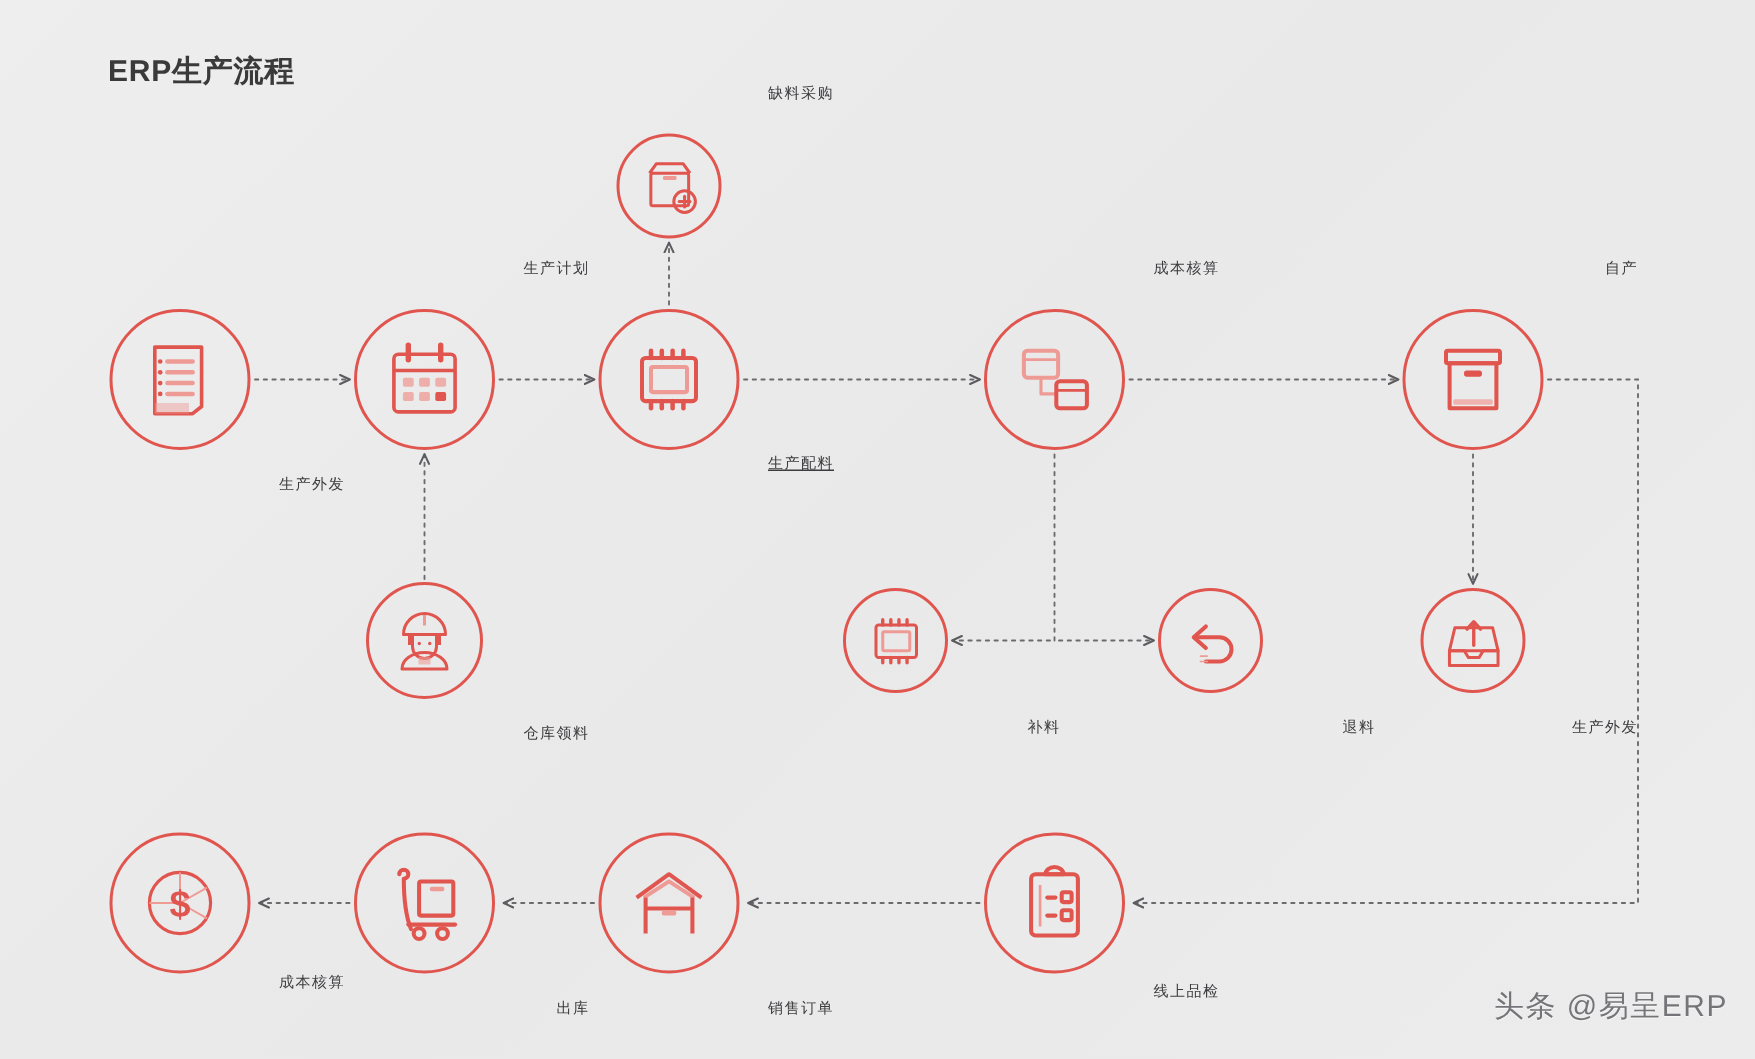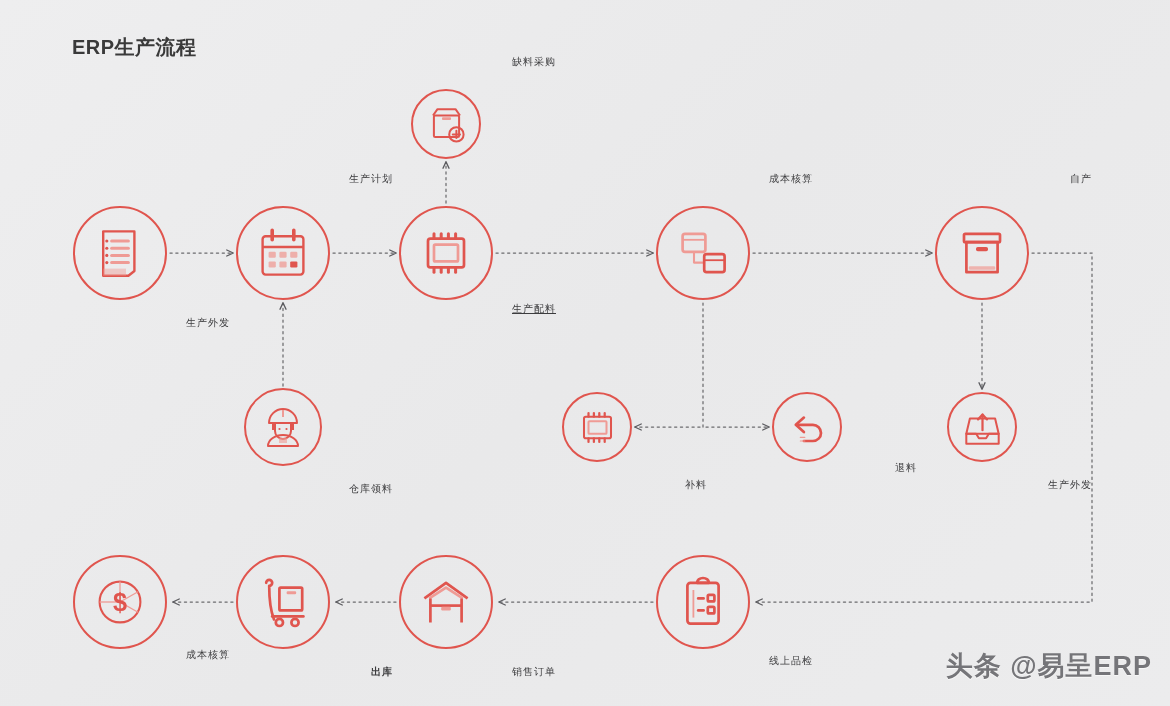--- a/index.html
+++ b/index.html
@@ -22,22 +22,22 @@
     font-size: 20px;
     font-weight: bold;
     color: #3a3a3a;
     letter-spacing: 0.5px;
     margin-top: 18px;
   }
   #watermark {
     position: absolute;
     right: 18px;
     bottom: 22px;
-    font-size: 27px;
-    font-weight: bold;
+    font-size: 20px;
+    font-weight: normal;
     color: #5c5c60;
     opacity: 0.82;
     letter-spacing: 1px;
     text-shadow: 0 1px 0 #fafafa;
   }
   #edges {
     position: absolute;
     left: 0; top: 0;
     width: 1170px;
     height: 706px;
@@ -262,21 +262,21 @@
           <g fill="none" stroke="#e0554e" stroke-width="6" stroke-linecap="round" stroke-linejoin="round">
             <path d="M30 44 H62 a18 18 0 0 1 0 36 H42"></path>
             <path d="M42 28 L24 44 L42 60"></path>
           </g>
           <g stroke="#ef9b95" stroke-width="2.5" stroke-linecap="round">
             <line x1="34" y1="72" x2="44" y2="72"></line>
             <line x1="34" y1="80" x2="44" y2="80"></line>
           </g>
         </svg>
       </div>
-      <div class="node-label label-below" style="left: -110px; top: 34px; font-family: Liberation Serif, serif;">退料</div>
+      <div class="node-label label-below" style="left: -110px; top: 51px; font-family: Liberation Serif, serif;">退料</div>
     </div>
     <div class="node" style="left: 982px; top: 427px;">
       <div class="node-circle" style="width: 70px; height: 70px; left: -35px; top: -35px;">
         <svg class="icon-svg" viewBox="0 0 100 100" width="45" height="45" xmlns="http://www.w3.org/2000/svg">
           <g fill="none" stroke="#e0554e" stroke-width="4.5" stroke-linejoin="round">
             <path d="M22 30 H78 L86 64 H14 Z"></path>
             <path d="M14 64 H36 l6 10 h16 l6 -10 H86 V86 H14 Z"></path>
           </g>
           <g stroke="#e0554e" stroke-width="5" stroke-linecap="round" stroke-linejoin="round" fill="none">
             <line x1="50" y1="56" x2="50" y2="22"></line>
@@ -307,21 +307,21 @@
           <g fill="none" stroke="#e0554e" stroke-width="4.5" stroke-linecap="round" stroke-linejoin="round">
             <path d="M22 18 a5 5 0 1 1 5 5 v0 c0 28 4 46 8 56"></path>
             <rect x="44" y="26" width="38" height="38" rx="2"></rect>
             <line x1="32" y1="74" x2="84" y2="74"></line>
             <circle cx="44" cy="84" r="6"></circle>
             <circle cx="70" cy="84" r="6"></circle>
           </g>
           <rect x="56" y="32" width="16" height="5" rx="2" fill="#ef9b95"></rect>
         </svg>
       </div>
-      <div class="node-label label-below" style="left: -110px; top: 63px; font-weight: bold;">出库</div>
+      <div class="node-label label-below" style="left: -110px; top: 63px;">出库</div>
     </div>
     <div class="node" style="left: 446px; top: 602px;">
       <div class="node-circle" style="width: 94px; height: 94px; left: -47px; top: -47px;">
         <svg class="icon-svg" viewBox="0 0 100 100" width="60" height="60" xmlns="http://www.w3.org/2000/svg">
           <g fill="none" stroke="#e0554e" stroke-width="4.5" stroke-linejoin="round">
             <path d="M14 44 L50 18 L86 44"></path>
             <path d="M22 44 L50 26 L78 44" stroke="#ef9b95"></path>
             <path d="M24 44 V84 M76 44 V84"></path>
             <path d="M24 56 H76"></path>
           </g>

